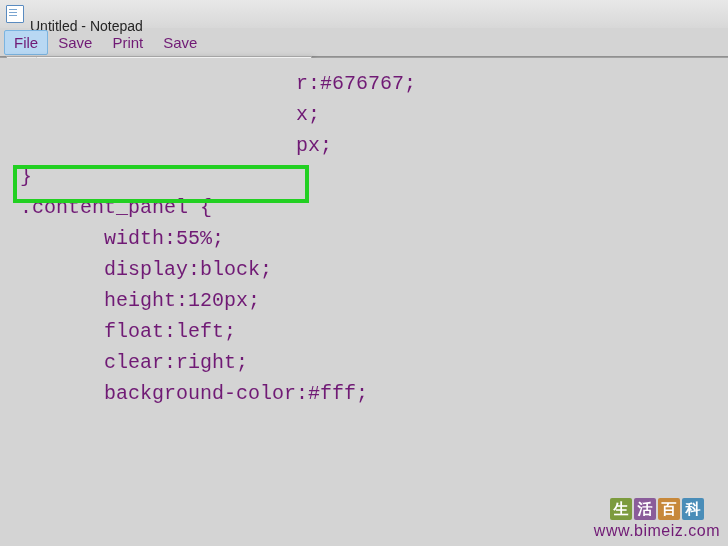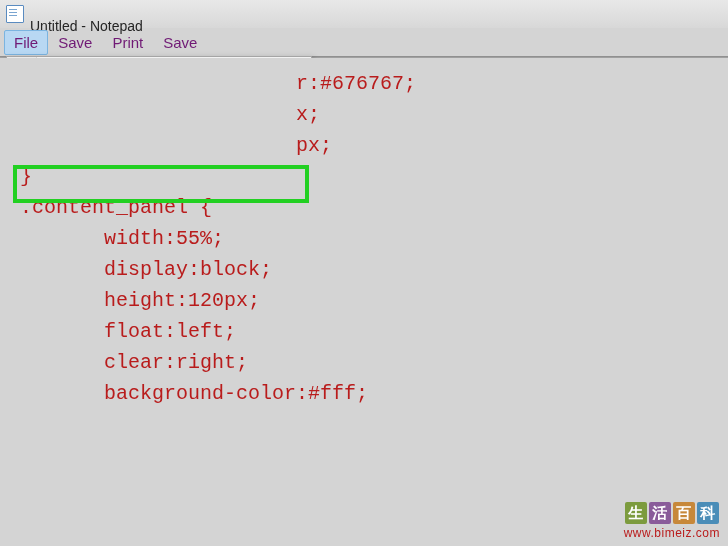--- a/index.html
+++ b/index.html
@@ -102,21 +102,21 @@
     }
     .highlight-box {
       position: absolute;
       border: 4px solid #22d022;
       pointer-events: none;
       z-index: 20;
     }
     .code-text {
       font-family: "Courier New", monospace;
       font-size: 20px;
-      color: #b91c1c;
+      color: #701a75;
       white-space: pre;
       padding: 10px 20px 0 20px;
       line-height: 1.55;
     }
     .watermark {
       position: absolute;
       right: 8px;
       bottom: 6px;
       text-align: center;
     }
@@ -135,22 +135,22 @@
       display: flex;
       align-items: center;
       justify-content: center;
       border-radius: 2px;
     }
     .wc1 { background: #7c9b3e; }
     .wc2 { background: #8a5c9a; }
     .wc3 { background: #c7883a; }
     .wc4 { background: #4a8db8; }
     .watermark-url {
-      color: #b91c1c;
-      font-size: 12px;
+      color: #701a75;
+      font-size: 16px;
       font-family: Arial, sans-serif;
       letter-spacing: 0.5px;
     }
   </style>
 </head>
 <body>
 
 <div class="title-bar">
   <div class="title-icon">
     <div class="line"></div>

